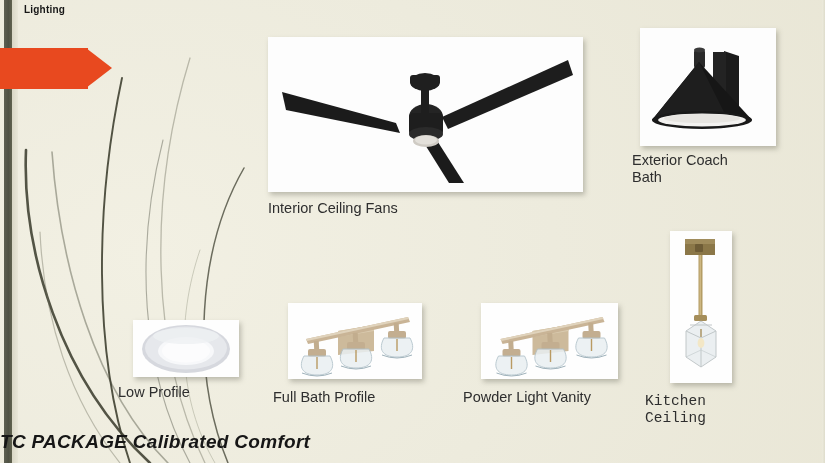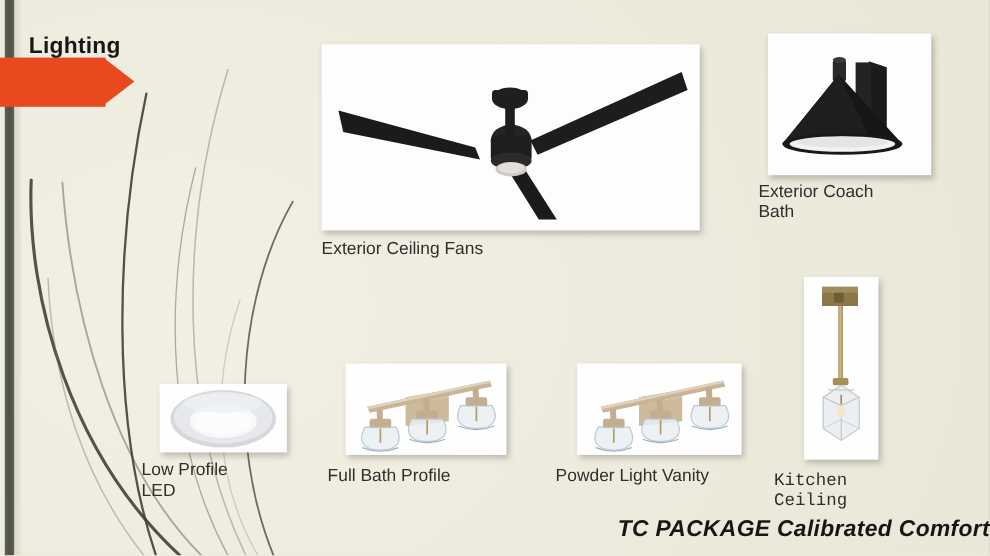--- a/index.html
+++ b/index.html
@@ -35,39 +35,38 @@
   .arrow .body{
     position:absolute;left:0;top:0;width:88px;height:41px;background:#E8491F;
   }
   .arrow .head{
     position:absolute;left:86px;top:0;width:0;height:0;
     border-top:20.5px solid transparent;border-bottom:20.5px solid transparent;
     border-left:26px solid #E8491F;
   }
   
   .page-title{
-    position:absolute;left:24px;top:28px;
-    font-size:19px;font-weight:bold;color:#171717;letter-spacing:.2px;
+    position:absolute;left:24px;top:4px;
+    font-size:10px;font-weight:bold;color:#171717;letter-spacing:.2px;
   }
   
   .card{
     position:absolute;background:#FFFFFF;
     box-shadow:2px 3px 5px rgba(90,88,75,.35);
     overflow:hidden;
   }
   .caption{
     position:absolute;
     color:#2E2E2E;font-size:14.5px;line-height:17px;
     font-family:"Liberation Sans", sans-serif;
   }
   .footer-title{
-    position:absolute;left:0;right:0;bottom:10px;text-align:right;
+    position:absolute;left:0;right:0;bottom:10px;text-align:left;
     font-size:19px;font-weight:bold;font-style:italic;color:#161616;
     letter-spacing:.3px;
-    margin-left:20px;
   }
   svg{display:block;}
 </style>
 </head>
 <body>
 
 <div id="slide">
 
   <div class="rail-dark"></div>
   <div class="rail-light"></div>
@@ -109,21 +108,21 @@
 
       <rect x="153" y="48" width="8" height="30" fill="#1E1E1E"></rect>
 
       <ellipse cx="157" cy="45" rx="15" ry="9" fill="#1F1F1F"></ellipse>
       <rect x="142" y="38" width="30" height="9" rx="3" fill="#1F1F1F"></rect>
 
       <ellipse cx="158" cy="104" rx="13" ry="6" fill="#CFCBC4"></ellipse>
       <ellipse cx="158" cy="103" rx="11" ry="4.5" fill="#E3E0DA"></ellipse>
     </svg>
   </div>
-  <div class="caption" style="left:268px;top:200px;width:315px;">Exterior Ceiling Fans</div>
+  <div class="caption" style="left:268px;top:200px;width:315px;">Interior Ceiling Fans</div>
 
   <div class="card" style="left:640px;top:28px;width:136px;height:118px;">
     <svg viewBox="0 0 136 118" width="136" height="118">
       <rect width="136" height="118" fill="#FDFDFD"></rect>
 
       <path d="M84 23 L99 28 L99 85 L84 80 Z" fill="#1B1B1B"></path>
       <rect x="73" y="24" width="13" height="56" fill="#232323"></rect>
 
       <rect x="54" y="22" width="11" height="18" rx="2" fill="#2A2A2A"></rect>
       <ellipse cx="59.5" cy="22" rx="5.5" ry="2.5" fill="#3A3A3A"></ellipse>
@@ -146,21 +145,20 @@
       <rect width="106" height="57" fill="#FEFEFE"></rect>
       <ellipse cx="53" cy="29" rx="44" ry="24" fill="#D6D8DE"></ellipse>
       <ellipse cx="53" cy="28" rx="41" ry="21.5" fill="#E6E8EC"></ellipse>
       <ellipse cx="53" cy="31" rx="28" ry="14" fill="#F7F8FA"></ellipse>
       <ellipse cx="53" cy="31" rx="24" ry="11.5" fill="#FCFCFD"></ellipse>
       <ellipse cx="53" cy="16" rx="33" ry="8" fill="#EEF0F3" opacity=".8"></ellipse>
     </svg>
   </div>
   <div class="caption" style="left:118px;top:384px;width:136px;">
     <div>Low Profile</div>
-    <div>LED</div>
   </div>
 
   <div class="card" style="left:288px;top:303px;width:134px;height:76px;">
     <svg viewBox="0 0 134 76" width="134" height="76">
       <rect width="134" height="76" fill="#FEFEFE"></rect>
 
       <path d="M50 28 L86 22 L86 48 L50 52 Z" fill="#CDBA9B"></path>
       <path d="M50 28 L86 22 L86 28 L50 34 Z" fill="#DACBB0"></path>
 
       <path d="M18 36 L120 14 L122 19 L20 41 Z" fill="#C9B496"></path>

